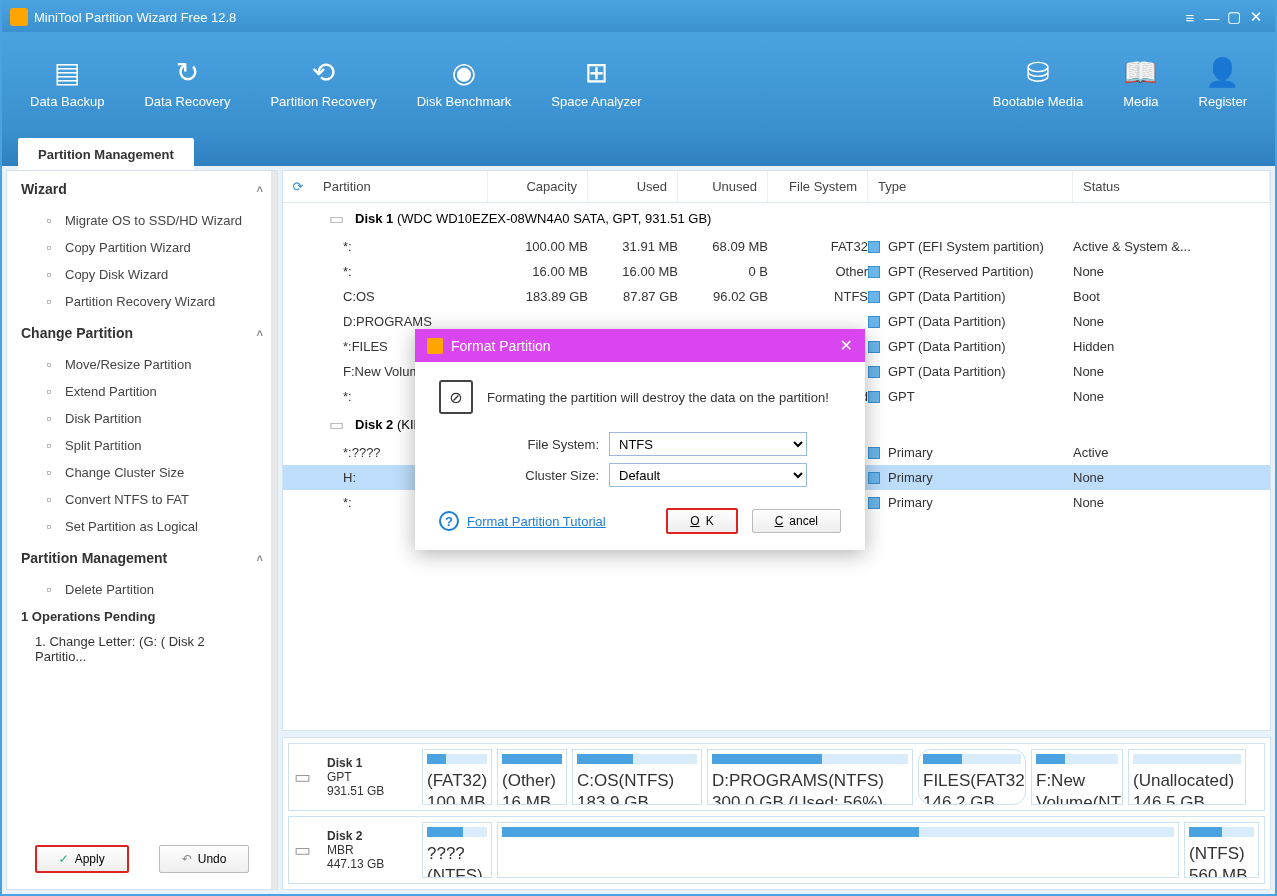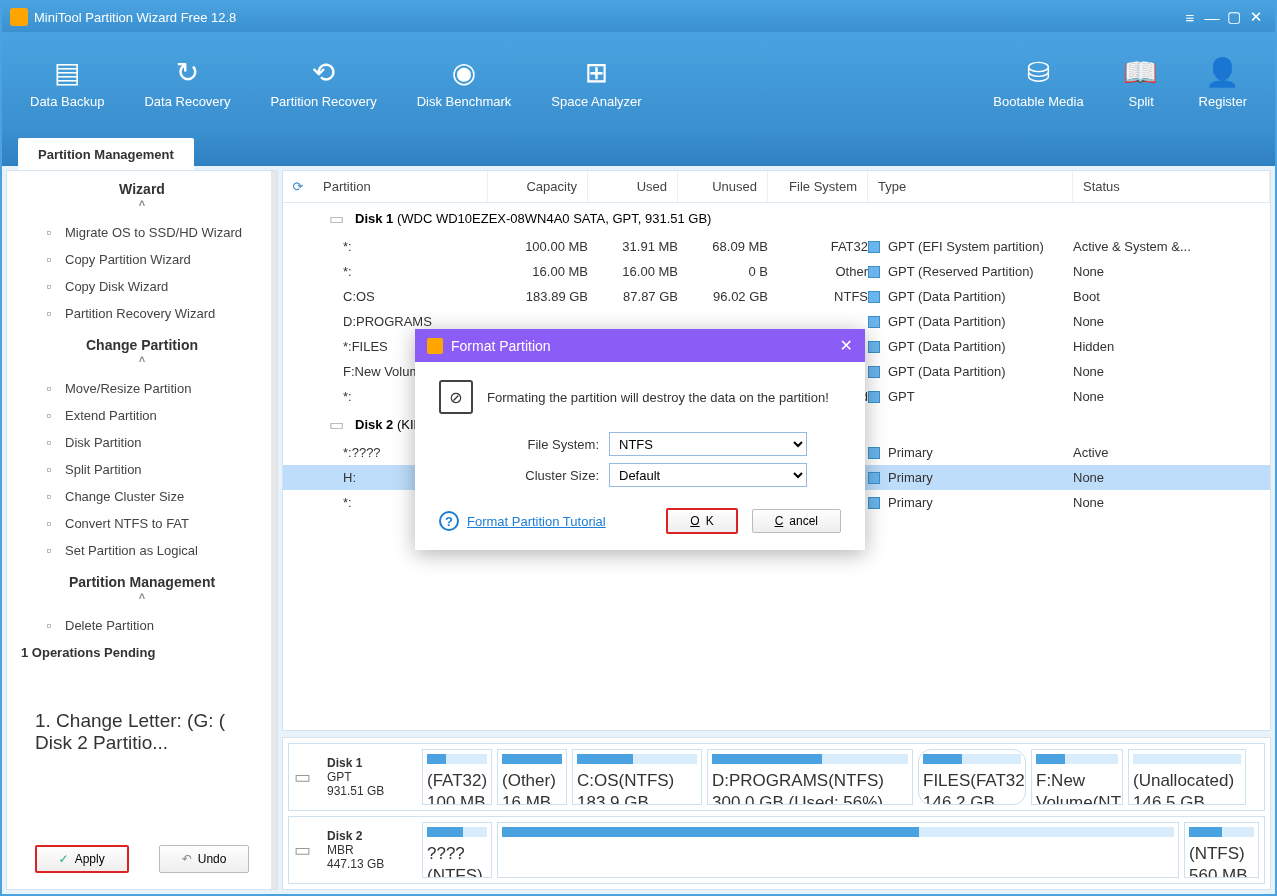--- a/index.html
+++ b/index.html
@@ -14,26 +14,26 @@
 .toolbar .tb-item { text-align: center; padding: 10px 20px; cursor: pointer; font-size: 13px; }
 .toolbar .tb-item .tb-icon { font-size: 28px; display: block; margin-bottom: 8px; height: 30px; }
 .toolbar .spacer { flex: 1; }
 
 .tab-row { height: 34px; background: linear-gradient(#3a8fcf, #2f80c0); padding-left: 16px; }
 .tab { display: inline-block; background: white; color: #333; font-weight: 600; font-size: 13px; padding: 9px 20px; border-radius: 2px 2px 0 0; margin-top: 6px; }
 
 .main { display: flex; height: calc(100% - 164px); background: #e8f2fa; }
 .sidebar { width: 272px; background: white; border: 1px solid #d5e3ef; margin: 4px; overflow-y: auto; position: relative; }
 .sidebar-scroll { position: absolute; right: 0; top: 0; bottom: 0; width: 6px; background: #e8e8e8; }
-.side-section-header { padding: 10px 14px; font-weight: 600; font-size: 14px; color: #333; display: flex; justify-content: space-between; align-items: center; cursor: pointer; flex-direction: column; }
+.side-section-header { padding: 10px 14px; font-weight: 600; font-size: 14px; color: #333; display: flex; justify-content: space-between; align-items: center; cursor: pointer; }
 .side-section-header .chev { color: #888; font-size: 11px; }
 .side-item { padding: 6px 14px 6px 34px; font-size: 13px; color: #444; cursor: pointer; display: flex; align-items: center; gap: 8px; }
 .side-item .si-icon { width: 16px; text-align: center; color: #777; }
 .pending-header { font-weight: 600; font-size: 13px; padding: 6px 14px; color: #333; }
-.pending-item { font-size: 19px; padding: 4px 30px 4px 28px; color: #333; margin-top: 40px; }
+.pending-item { font-size: 13px; padding: 4px 30px 4px 28px; color: #333; }
 .side-bottom { position: absolute; bottom: 16px; left: 0; right: 0; display: flex; gap: 30px; justify-content: center; }
 .btn { border: 1px solid #bbb; background: linear-gradient(#fefefe,#eee); padding: 5px 22px; font-size: 12px; border-radius: 2px; cursor: pointer; display: inline-flex; align-items: center; gap: 6px; }
 .btn.apply-hl { border: 2px solid #d22; }
 
 .content { flex: 1; margin: 4px 4px 4px 0; display: flex; flex-direction: column; }
 .table-wrap { flex: 1; background: white; border: 1px solid #d5e3ef; overflow: auto; }
 .table-head { display: flex; border-bottom: 1px solid #e0eaf3; font-size: 13px; color: #444; }
 .table-head .refresh { width: 30px; text-align: center; padding: 8px 0; color: #3a8fce; cursor: pointer; }
 .th { padding: 8px 10px; border-right: 1px solid #e8eff6; }
 .c-part { width: 175px; }
@@ -59,21 +59,21 @@
 .ds-part { border: 1px solid #cde1f1; font-size: 17px; padding: 4px; color: #333; overflow: hidden; position: relative; }
 .ds-part .bar { position: absolute; top: 4px; left: 4px; right: 4px; height: 10px; background: #d8ecfb; }
 .ds-part .bar .fill { height: 100%; background: #4aa3e0; }
 .ds-part .txt { margin-top: 16px; line-height: 1.3; }
 .ds1-p1 { width: 70px; } .ds1-p2 { width: 70px; } .ds1-p3 { width: 130px; } .ds1-p4 { width: 206px; } .ds1-p5 { width: 108px; border-radius: 13px; } .ds1-p6 { width: 92px; } .ds1-p7 { width: 118px; }
 .ds2-p1 { width: 70px; } .ds2-p2 { flex: 1; } .ds2-p3 { width: 75px; }
 .ds-disk-icon { width: 28px; display: flex; align-items: center; font-size: 18px; color: #999; }
 
 
 .modal { position: absolute; left: 413px; top: 327px; width: 450px; background: white; box-shadow: 0 4px 20px rgba(0,0,0,.3); }
-.modal-title { background: #8b5cf6; color: white; padding: 7px 12px; font-size: 14px; display: flex; align-items: center; gap: 8px; }
+.modal-title { background: #d946ef; color: white; padding: 7px 12px; font-size: 14px; display: flex; align-items: center; gap: 8px; }
 .modal-title .mt-close { margin-left: auto; cursor: pointer; font-size: 16px; }
 .modal-body { padding: 18px 24px 14px 24px; font-size: 13px; color: #333; }
 .modal-warn { display: flex; align-items: center; gap: 14px; margin-bottom: 18px; }
 .modal-warn .mw-icon { width: 34px; height: 34px; border: 2px solid #444; border-radius: 3px; display: flex; align-items: center; justify-content: center; font-size: 16px; }
 .form-row { display: flex; align-items: center; margin-bottom: 7px; }
 .form-row label { width: 170px; text-align: right; padding-right: 10px; }
 .form-row input, .form-row select { flex: 1; max-width: 198px; border: 1px solid #97bbe0; padding: 3px 5px; font-size: 13px; height: 24px; }
 .form-row select { background: white; }
 .modal-foot { display: flex; align-items: center; padding: 0 24px 16px 24px; }
 .modal-foot .help { color: #1c7dd4; display: flex; align-items: center; gap: 8px; font-size: 13px; }
@@ -99,21 +99,21 @@
   <div id="tb-left" style="display: flex;">
       <div class="tb-item"><span class="tb-icon">▤</span><span>Data Backup</span></div>
       <div class="tb-item"><span class="tb-icon">↻</span><span>Data Recovery</span></div>
       <div class="tb-item"><span class="tb-icon">⟲</span><span>Partition Recovery</span></div>
       <div class="tb-item"><span class="tb-icon">◉</span><span>Disk Benchmark</span></div>
       <div class="tb-item"><span class="tb-icon">⊞</span><span>Space Analyzer</span></div>
     </div>
   <div class="spacer"></div>
   <div id="tb-right" style="display: flex;">
       <div class="tb-item"><span class="tb-icon">⛁</span><span>Bootable Media</span></div>
-      <div class="tb-item"><span class="tb-icon">📖</span><span>Split</span></div>
+      <div class="tb-item"><span class="tb-icon">📖</span><span>Media</span></div>
       <div class="tb-item"><span class="tb-icon">👤</span><span>Register</span></div>
     </div>
 </div>
 
 <div class="tab-row">
   <div class="tab">Partition Management</div>
 </div>
 
 <div class="main">
   <div class="sidebar">

